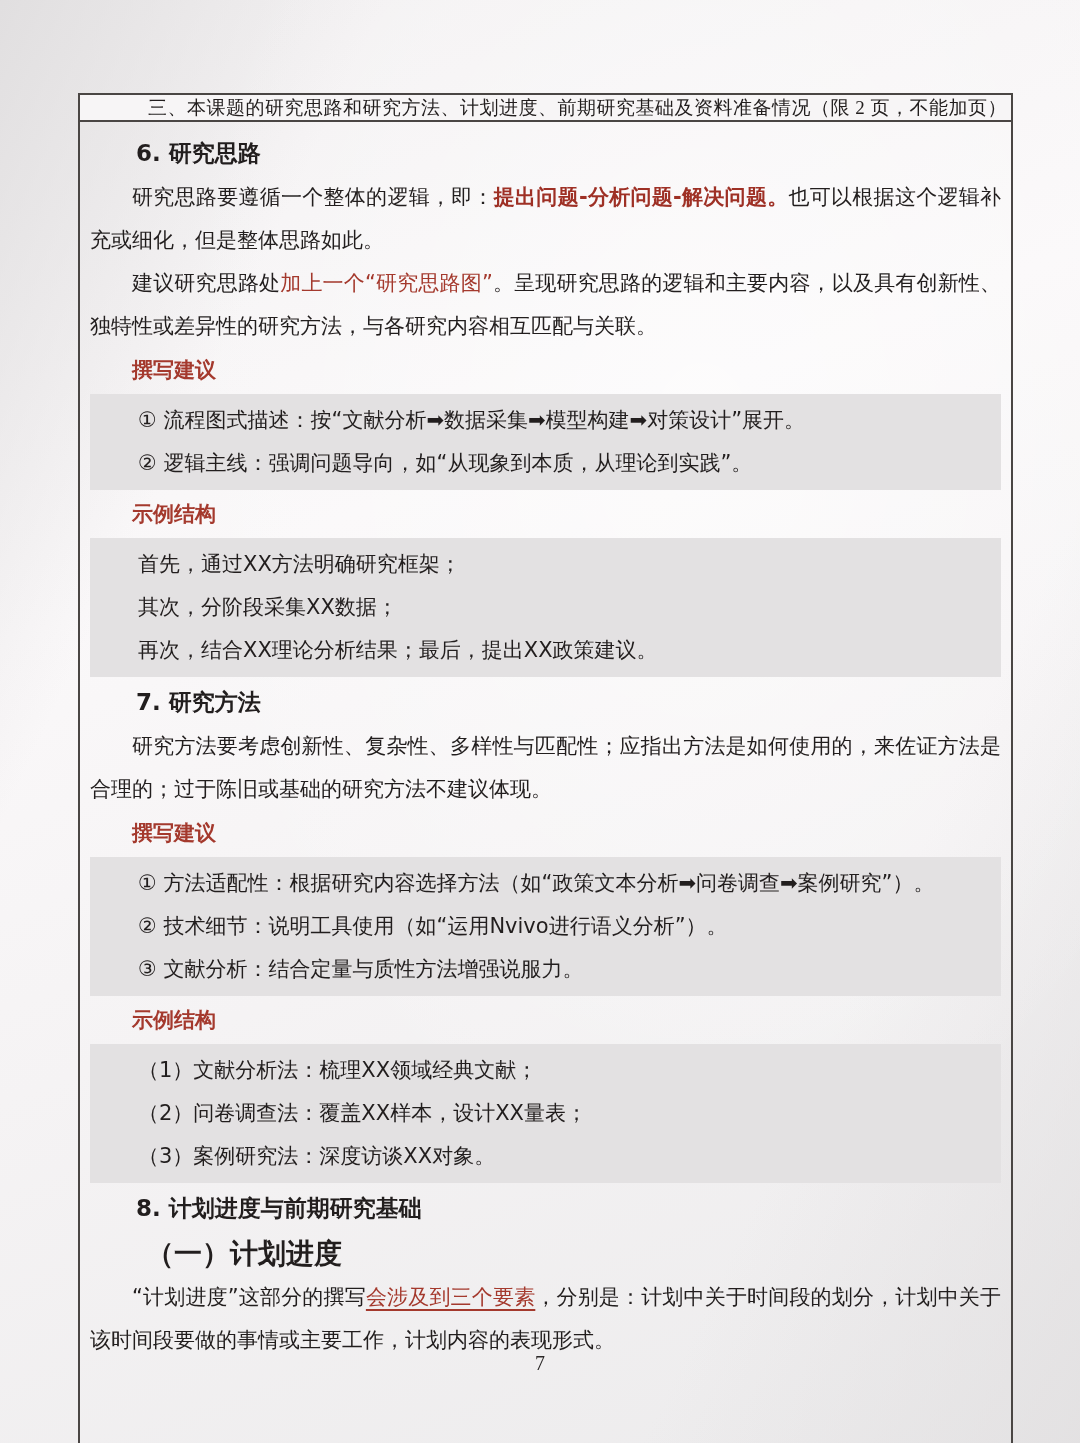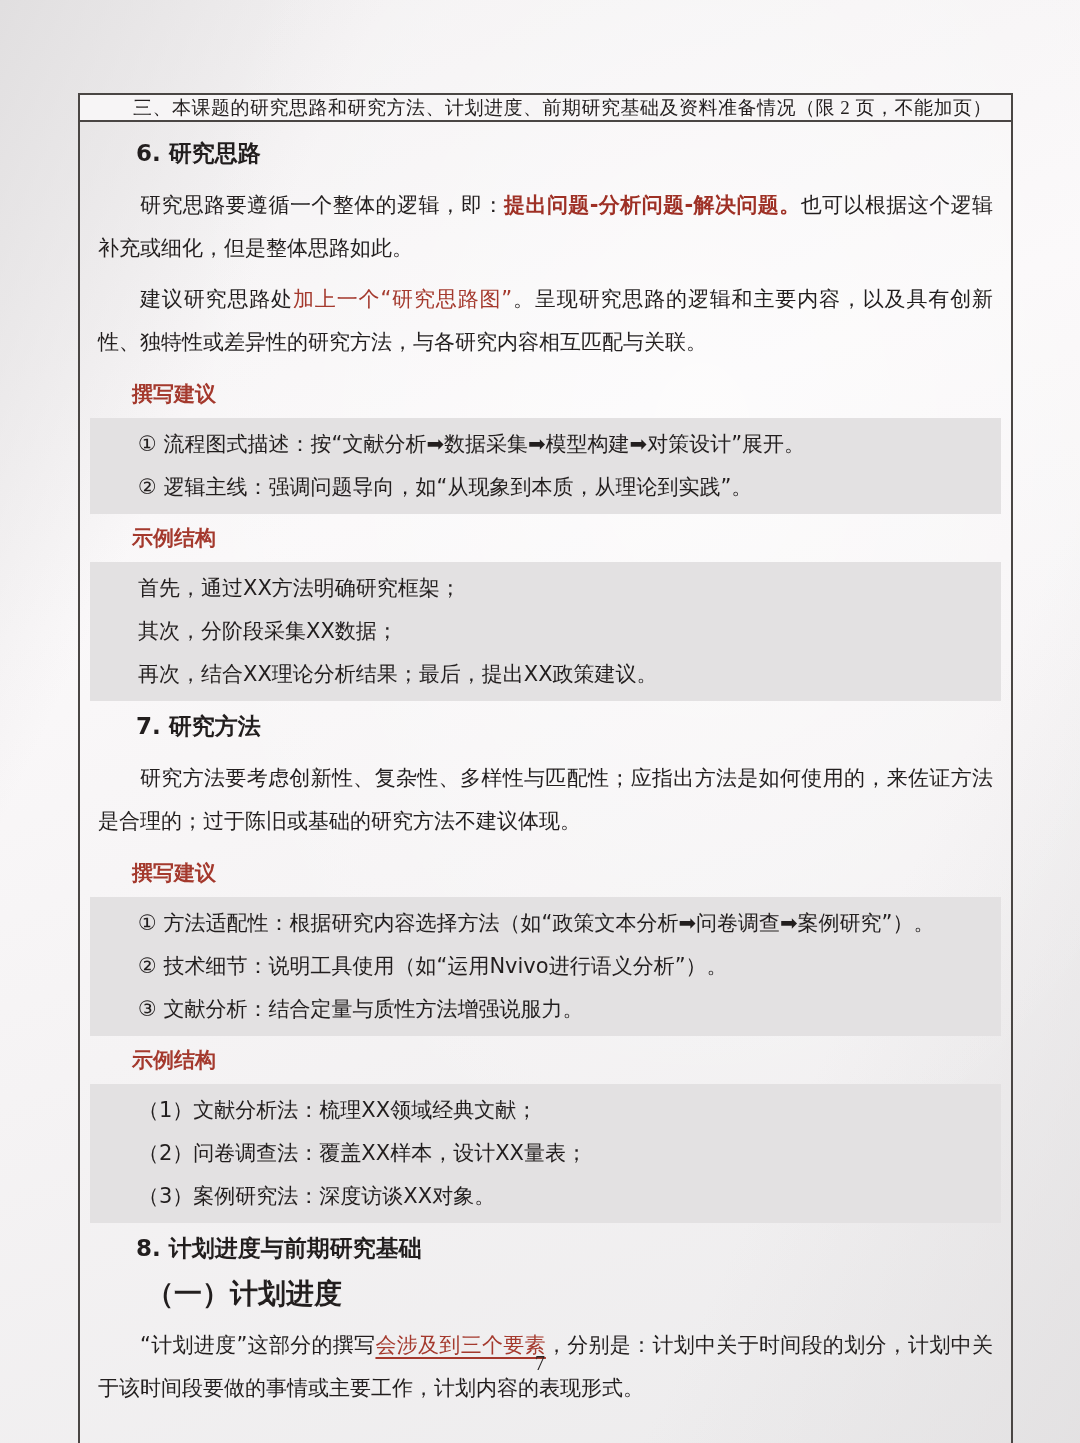--- a/index.html
+++ b/index.html
@@ -23,21 +23,21 @@
   .form-header {
     position: absolute;
     left: 78px; top: 93px;
     width: 935px; height: 29px;
     box-sizing: border-box;
     border: 2px solid #4a4644;
     background: #f7f5f6;
     display: flex;
     align-items: center;
     justify-content: flex-end;
-    padding-right: 19px;
+    padding-right: 4px;
     font-family: "Liberation Serif", "DejaVu Serif", serif;
     font-size: 19px;
     letter-spacing: .5px;
     white-space: nowrap;
   }
   .form-body {
     position: absolute;
     left: 78px; top: 122px;
     width: 935px; height: 1428px;
     box-sizing: border-box;
@@ -56,21 +56,21 @@
     font-family: "DejaVu Sans", sans-serif;
   }
   .sub-heading {
     margin: 0;
     font-size: 28px;
     font-weight: bold;
     line-height: 45px;
     text-indent: 2em;
   }
   .para {
-    margin: 8px;
+    margin: 0;
     text-indent: 2em;
     text-align: justify;
   }
   .label-red {
     margin: 0;
     color: #a4392d;
     font-weight: bold;
     text-indent: 2em;
     line-height: 44px;
   }

